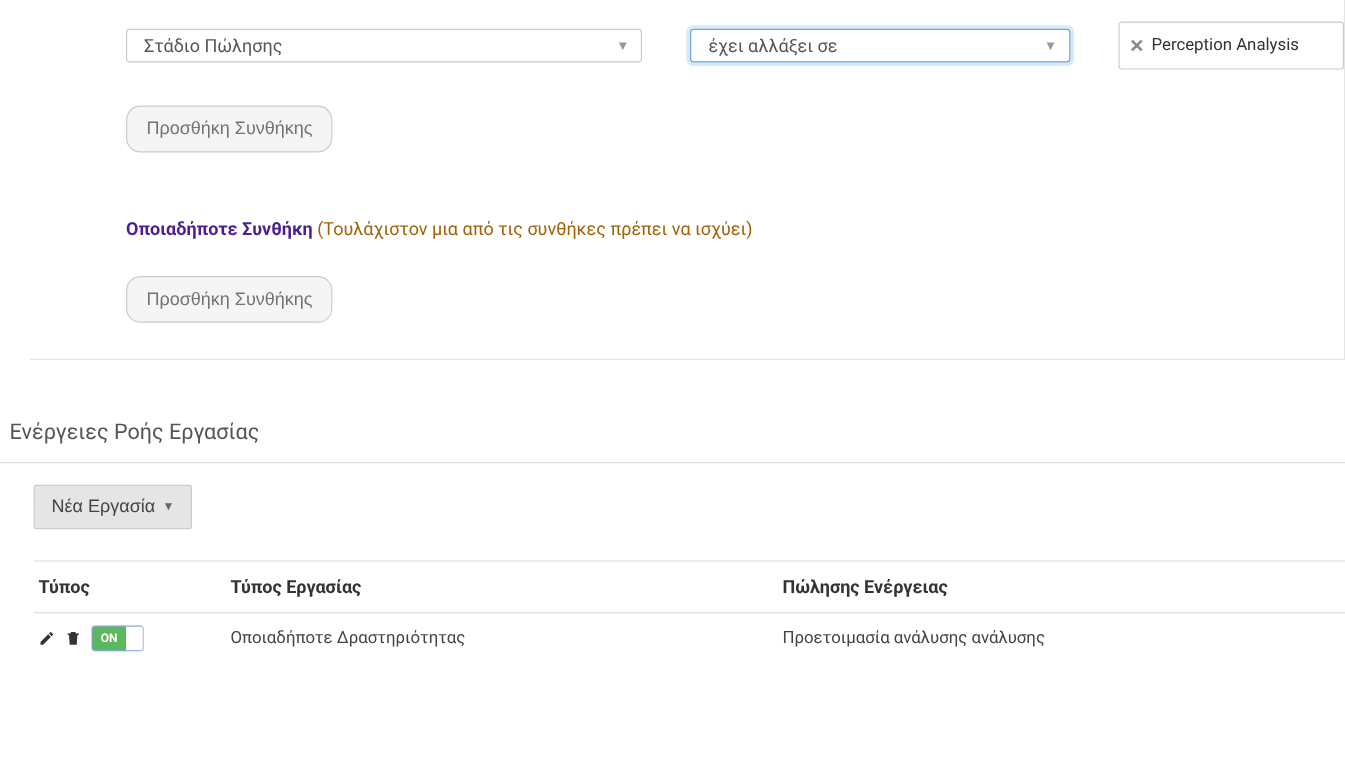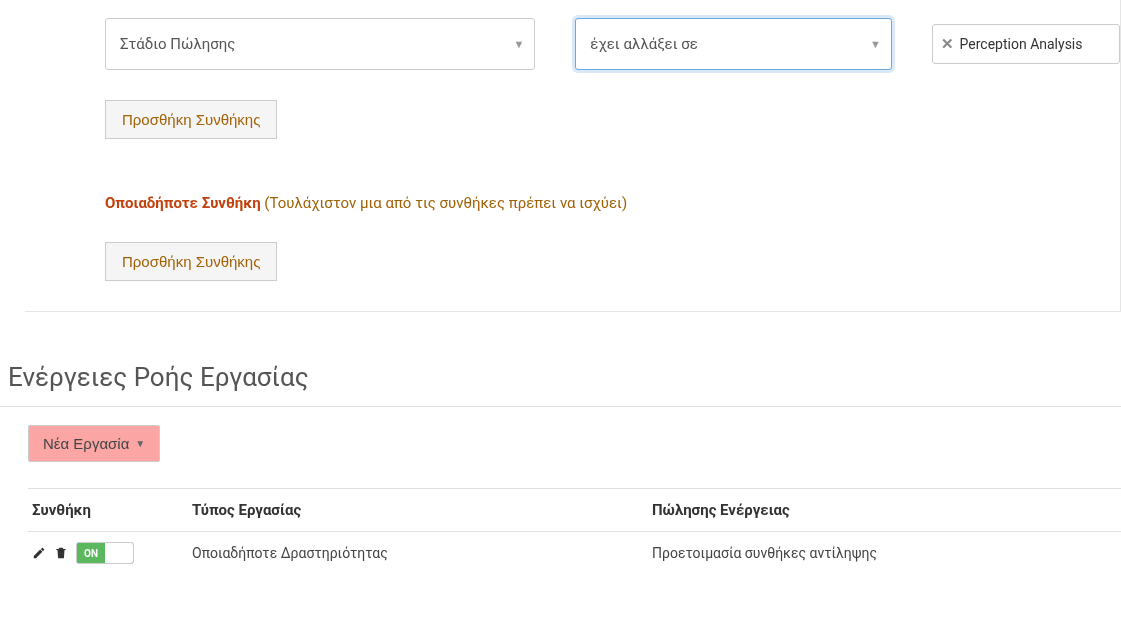--- a/index.html
+++ b/index.html
@@ -26,21 +26,21 @@
     }
     .condition-row {
       display: flex;
       gap: 40px;
       padding: 18px 0 0 80px;
       align-items: center;
     }
     .select-box {
       position: relative;
       width: 435px;
-      height: 52px;
+      height: 28px;
       border: 1px solid #ccc;
       border-radius: 3px;
       display: flex;
       align-items: center;
       padding: 0 14px;
       background: #fff;
       cursor: pointer;
       color: #555;
       font-size: 15px;
     }
@@ -82,58 +82,58 @@
       font-weight: bold;
       cursor: pointer;
       font-size: 15px;
       line-height: 1;
     }
     .btn {
       display: inline-block;
       padding: 10px 16px;
       border: 1px solid #ccc;
       background: #f5f5f5;
-      color: #a16207;
-      font-size: 15px;
-      cursor: pointer;
-      border-radius: 0;
+      color: #737373;
+      font-size: 15px;
+      cursor: pointer;
+      border-radius: 12px;
     }
     .btn-row {
       padding: 30px 0 0 80px;
     }
     .section-text {
       padding: 55px 0 0 80px;
       font-size: 15px;
     }
     .section-text strong {
       font-weight: 700;
-      color: #c2410c;
+      color: #4c1d95;
     }
     .section-text span {
       color: #a16207;
       font-weight: 400;
     }
     .section-heading {
-      font-size: 26px;
+      font-size: 18px;
       font-weight: 400;
       color: #555;
       padding: 0 0 14px 8px;
       border-bottom: 1px solid #e0e0e0;
       margin-bottom: 18px;
     }
     .actions-wrap {
       padding: 0 0 0 28px;
     }
     .btn-dropdown {
       display: inline-flex;
       align-items: center;
       gap: 6px;
       padding: 9px 14px;
       border: 1px solid #ccc;
-      background: #fca5a5;
+      background: #e5e5e5;
       color: #444;
       font-size: 15px;
       cursor: pointer;
       border-radius: 2px;
     }
     .caret-down {
       font-size: 10px;
       color: #666;
     }
     .actions-table {
@@ -170,21 +170,21 @@
     .icon-btn {
       cursor: pointer;
       color: #333;
       font-size: 14px;
       display: inline-flex;
       align-items: center;
     }
     .toggle {
       position: relative;
       display: inline-block;
-      width: 58px;
+      width: 44px;
       height: 22px;
       border: 1px solid #ccc;
       border-radius: 3px;
       background: #3b82f6;
       overflow: hidden;
       cursor: pointer;
     }
     .toggle-on {
       position: absolute;
       left: 0;
@@ -248,21 +248,21 @@
 
 <div class="actions-wrap">
   <button class="btn-dropdown">
     <span>Νέα Εργασία</span>
     <span class="caret-down">▼</span>
   </button>
 
   <table class="actions-table">
     <thead>
       <tr>
-        <th class="col-active">Συνθήκη</th>
+        <th class="col-active">Τύπος</th>
         <th class="col-type">Τύπος Εργασίας</th>
         <th>Πώλησης Ενέργειας</th>
       </tr>
     </thead>
     <tbody>
       <tr>
         <td>
           <span class="row-tools">
             <span class="icon-btn">
               <svg width="14" height="14" viewBox="0 0 24 24" fill="currentColor">
@@ -274,17 +274,17 @@
                   <path d="M6 7h12l-1 14H7L6 7zm3-4h6l1 2h4v2H4V5h4l1-2z"></path>
                 </svg>
             </span>
             <span class="toggle">
               <span class="toggle-on">ON</span>
               <span class="toggle-handle"></span>
             </span>
           </span>
         </td>
         <td>Οποιαδήποτε Δραστηριότητας</td>
-        <td>Προετοιμασία συνθήκες αντίληψης</td>
+        <td>Προετοιμασία ανάλυσης ανάλυσης</td>
       </tr>
     </tbody>
   </table>
 </div>
 
 </body></html>

